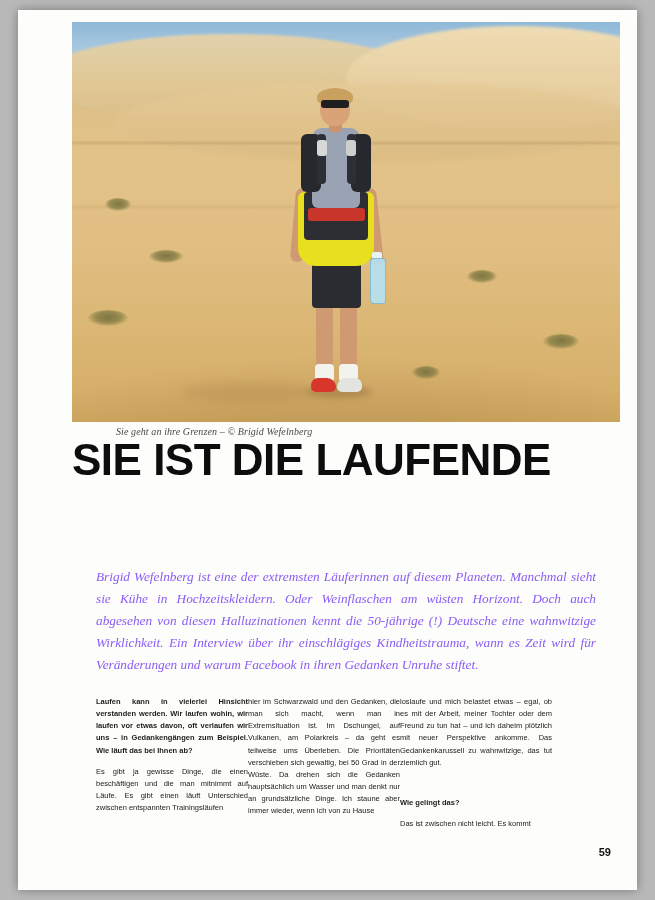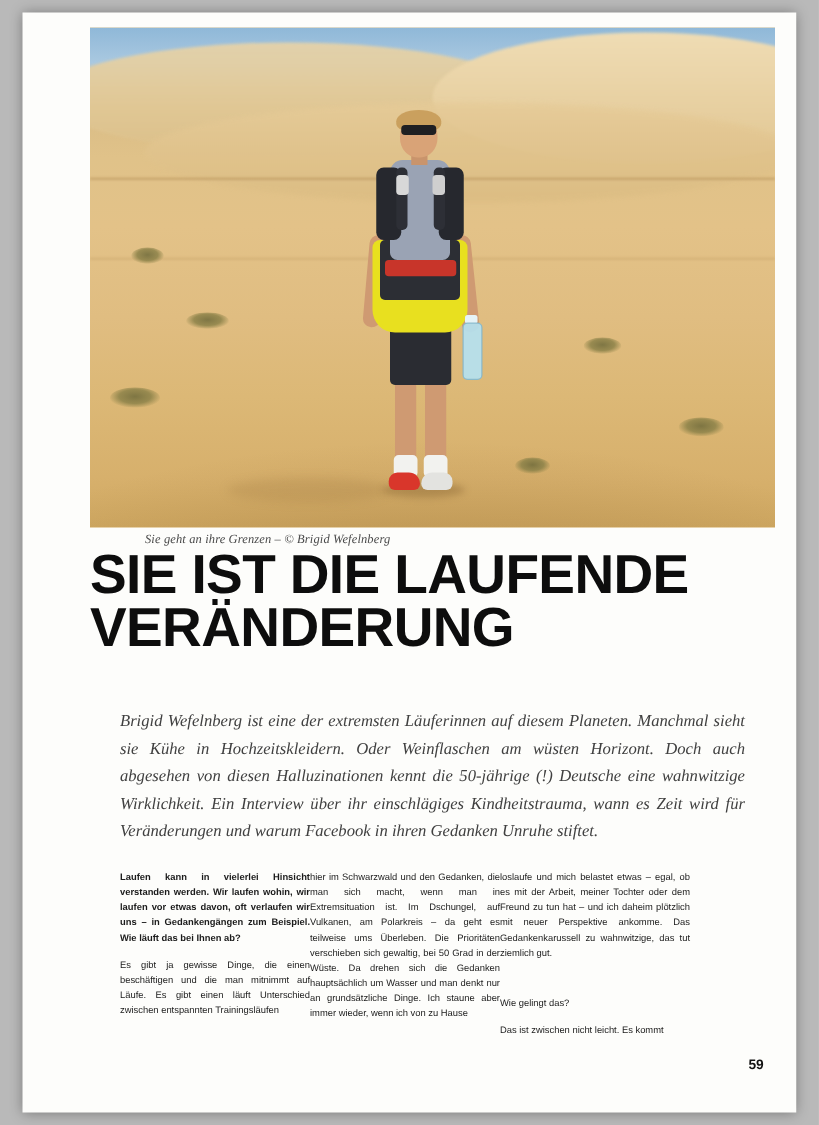--- a/index.html
+++ b/index.html
@@ -155,21 +155,21 @@
   
   .lead {
     position: absolute;
     left: 78px;
     top: 556px;
     width: 500px;
     font-family: "Liberation Serif", serif;
     font-style: italic;
     font-size: 13.3px;
     line-height: 1.66;
-    color: #404040;
+    color: #8b5cf6;
     text-align: justify;
   }
 
   
   .cols {
     position: absolute;
     left: 78px;
     top: 686px;
     width: 500px;
     height: 150px;
@@ -178,21 +178,21 @@
   .col {
     width: 152px;
     font-family: "Liberation Sans", sans-serif;
     font-size: 7.5px;
     line-height: 1.62;
     color: #1b1b1b;
     text-align: justify;
   }
   .col p { margin: 0 0 9px 0; }
   .col p.bold { font-weight: bold; }
-  .col p.q { font-weight: normal; margin-top: 28px; }
+  .col p.q { font-weight: bold; margin-top: 28px; }
 
   .folio {
     position: absolute;
     right: 26px;
     top: 836px;
     font-family: "Liberation Sans", sans-serif;
     font-weight: bold;
     font-size: 11px;
     color: #111;
   }
@@ -245,21 +245,20 @@
         <div class="r-bottlecap"></div>
         <div class="r-bottle"></div>
       </div>
     </div>
   </div>
 
   <div class="caption">Sie geht an ihre Grenzen – © Brigid Wefelnberg</div>
 
   <div class="headline">
     <span class="l1">SIE IST DIE LAUFENDE</span>
-    <span class="l2">VERÄNDERUNG</span>
   </div>
 
   <div class="lead">Brigid Wefelnberg ist eine der extremsten Läuferinnen auf diesem Planeten. Manchmal sieht sie Kühe in Hochzeitskleidern. Oder Weinflaschen am wüsten Horizont. Doch auch abgesehen von diesen Halluzinationen kennt die 50-jährige (!) Deutsche eine wahnwitzige Wirklichkeit. Ein Interview über ihr einschlägiges Kindheitstrauma, wann es Zeit wird für Veränderungen und warum Facebook in ihren Gedanken Unruhe stiftet.</div>
 
   <div class="cols">
     <div class="col">
       <p class="bold">Laufen kann in vielerlei Hinsicht verstanden werden. Wir laufen wohin, wir laufen vor etwas davon, oft verlaufen wir uns – in Gedankengängen zum Beispiel. Wie läuft das bei Ihnen ab?</p>
       <p>Es gibt ja gewisse Dinge, die einen beschäftigen und die man mitnimmt auf Läufe. Es gibt einen läuft Unterschied zwischen entspannten Trainingsläufen</p>
     </div>
     <div class="col">

